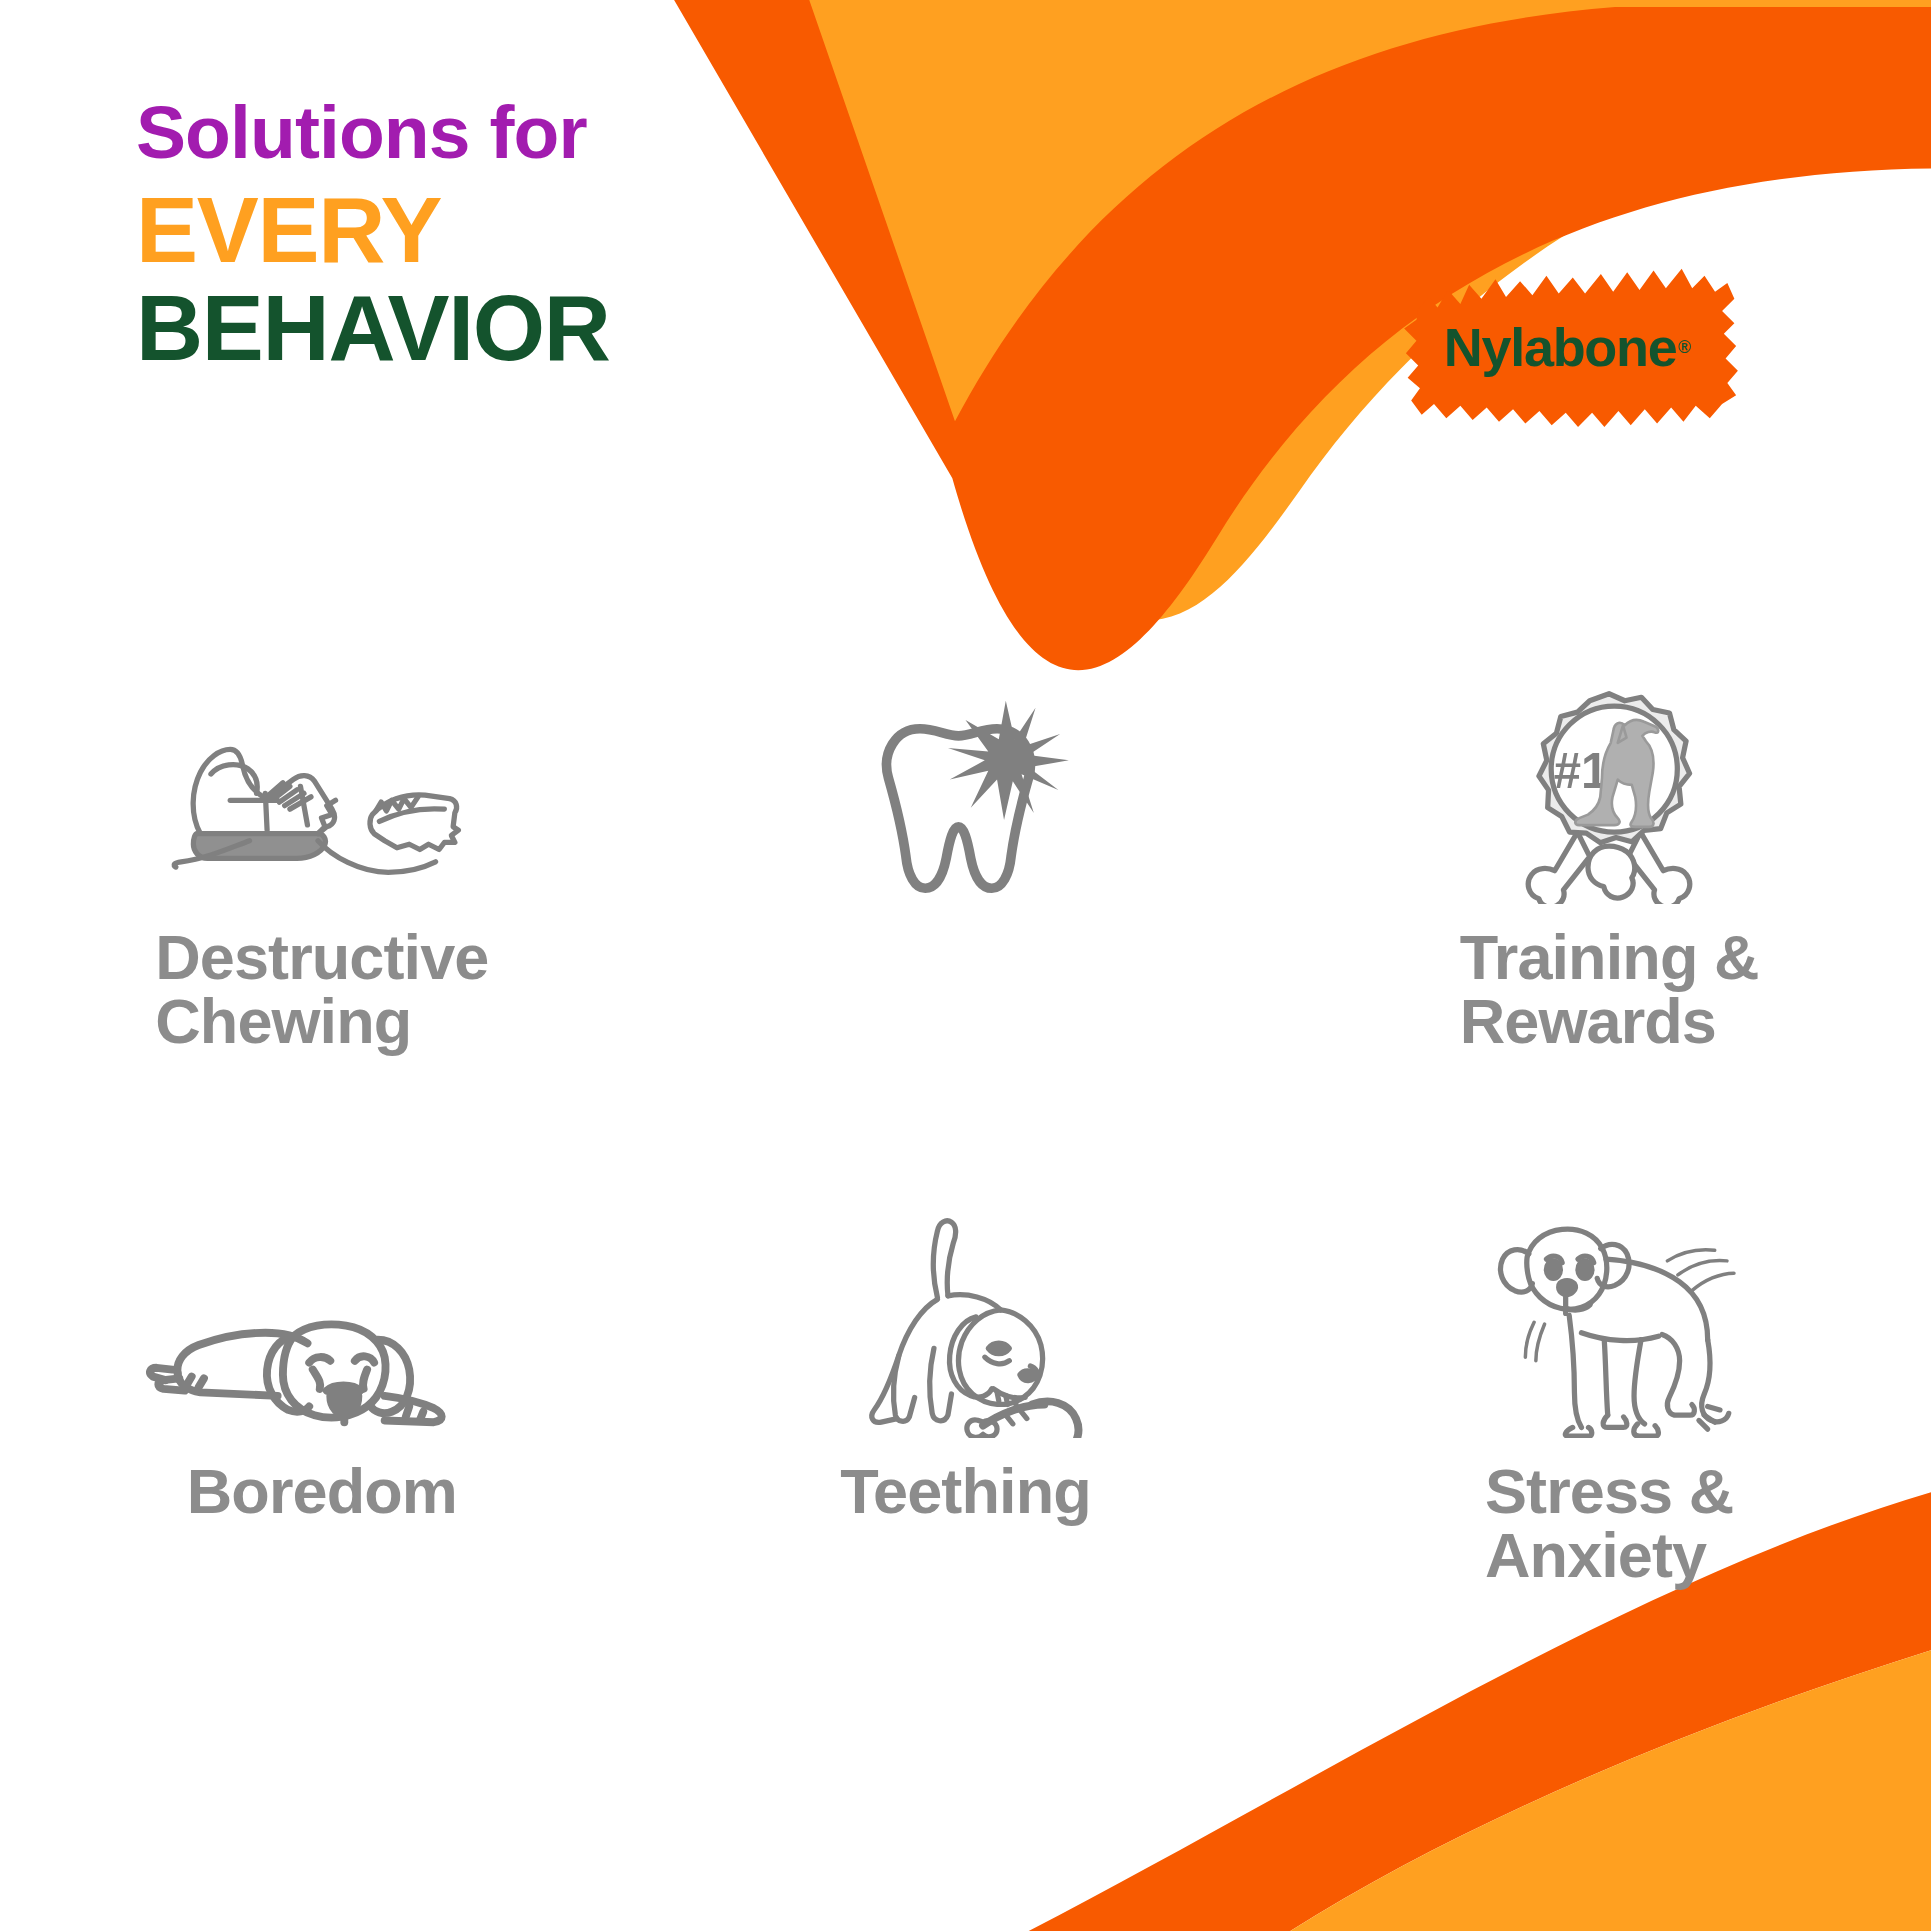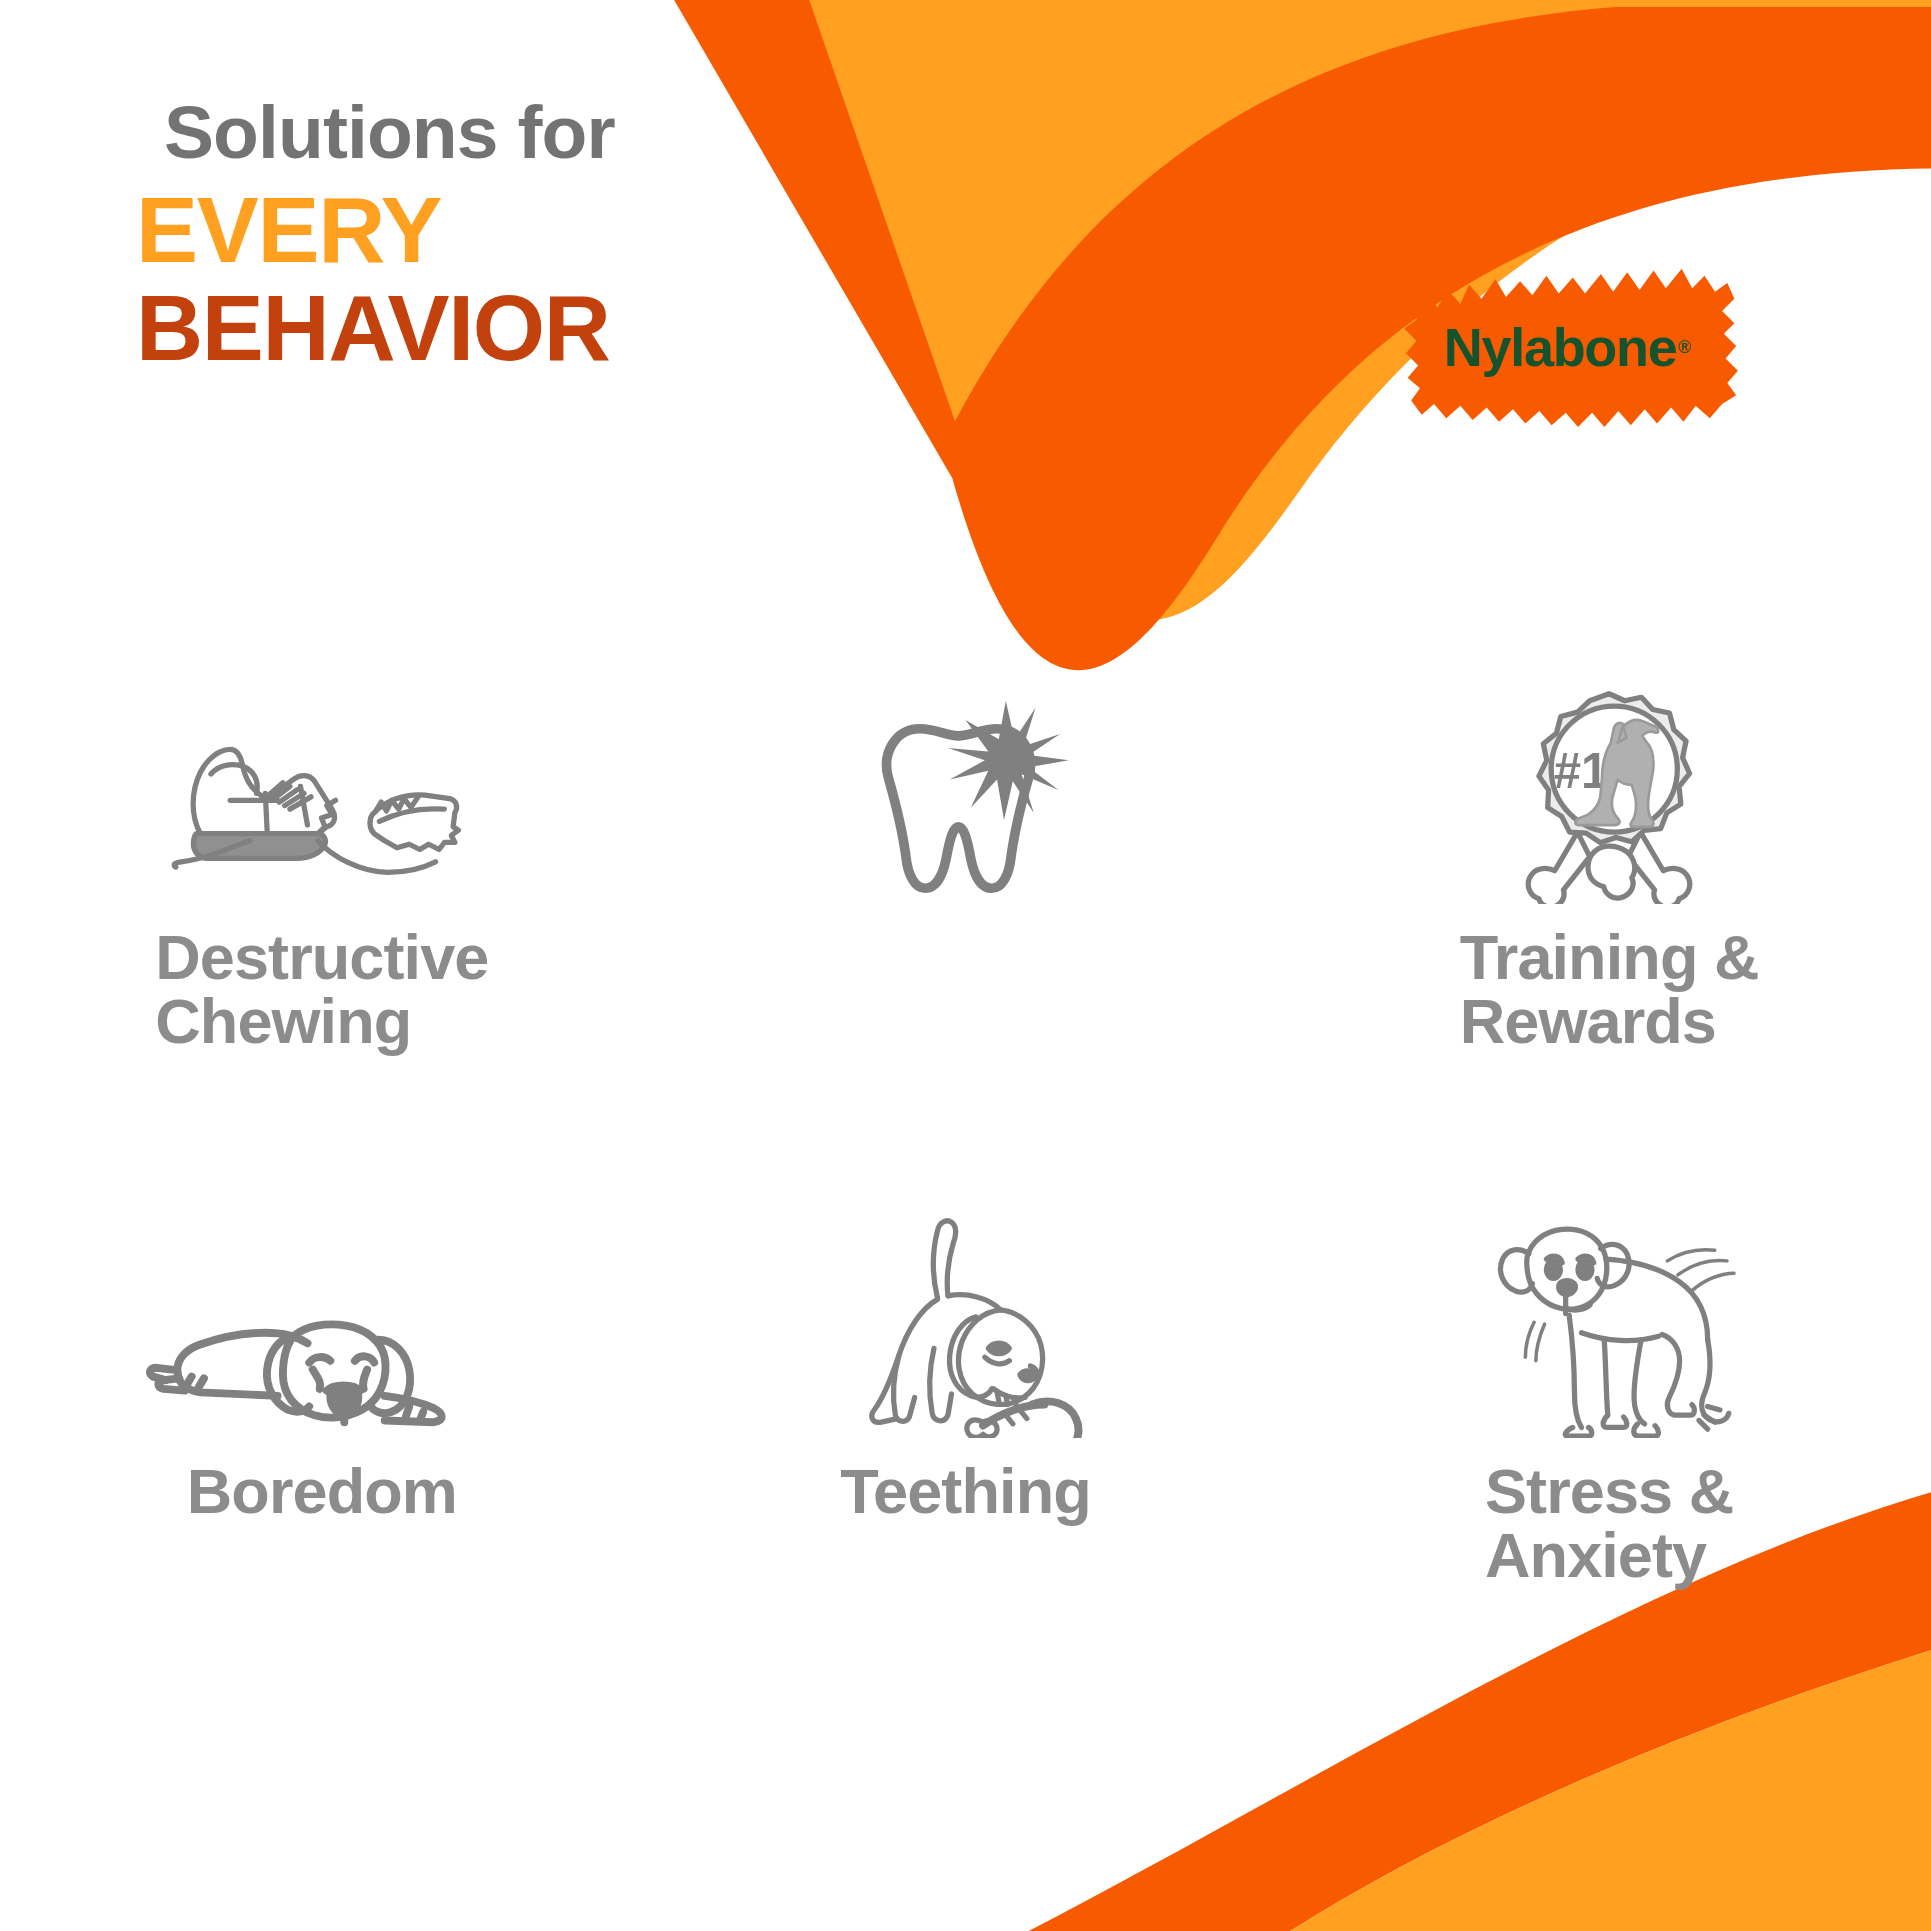--- a/index.html
+++ b/index.html
@@ -149,23 +149,23 @@
              C 1920 1968 1660 2080 1470 2200
              Z"></path>
 
     <path fill="#FFA020" d="M 1470 2200
              C 1660 2080 1920 1968 2200 1880
              L 2200 2200
              Z"></path>
   </svg>
 
   <div id="headline-block">
-    <div class="headline-line1" style="color:#737373;margin-left:28px;">Solutions for</div>
+    <div class="headline-line1" style="color:#a21caf;">Solutions for</div>
     <div class="headline-line2" style="color:#FFA020;">EVERY</div>
-    <div class="headline-line3" style="color:#c2410c;">BEHAVIOR</div>
+    <div class="headline-line3" style="color:#14532d;">BEHAVIOR</div>
   </div>
 
   <div id="brand-logo">
     <svg width="369" height="202" viewBox="0 0 420 230">
       <path fill="#F85A00" d="M 40 72 L 52 58 L 62 70 L 74 50 L 88 66 L 98 44 L 112 60
                L 128 38 L 140 58 L 156 40 L 170 56 L 186 34 L 200 54
                L 216 36 L 230 54 L 248 32 L 262 52 L 278 30 L 292 50
                L 308 28 L 322 48 L 340 26 L 352 48 L 366 34 L 378 52
                L 392 42 L 400 60 L 386 74 L 400 88 L 388 100 L 402 114
                L 390 128 L 404 142 L 392 156 L 402 170 L 386 180

